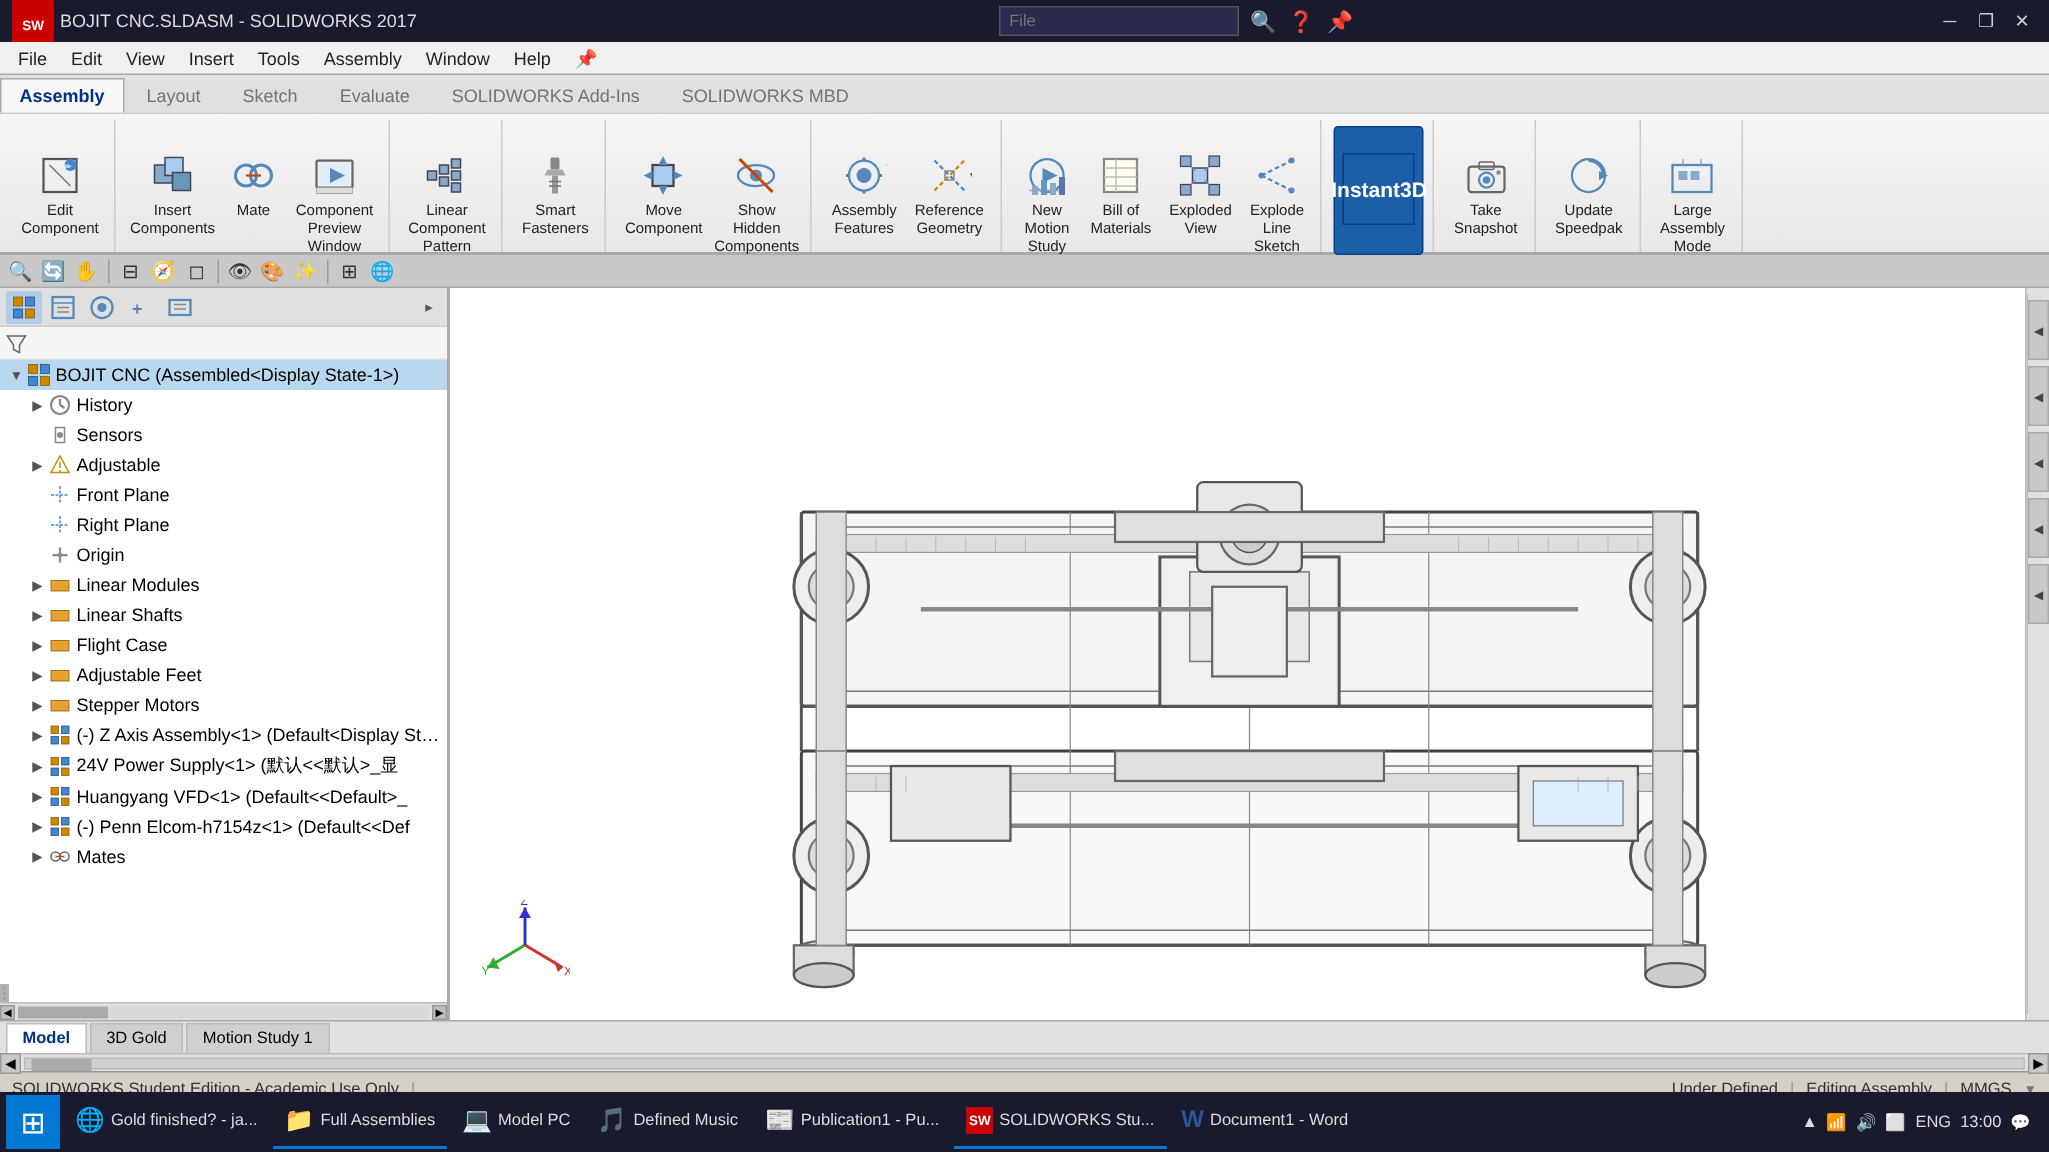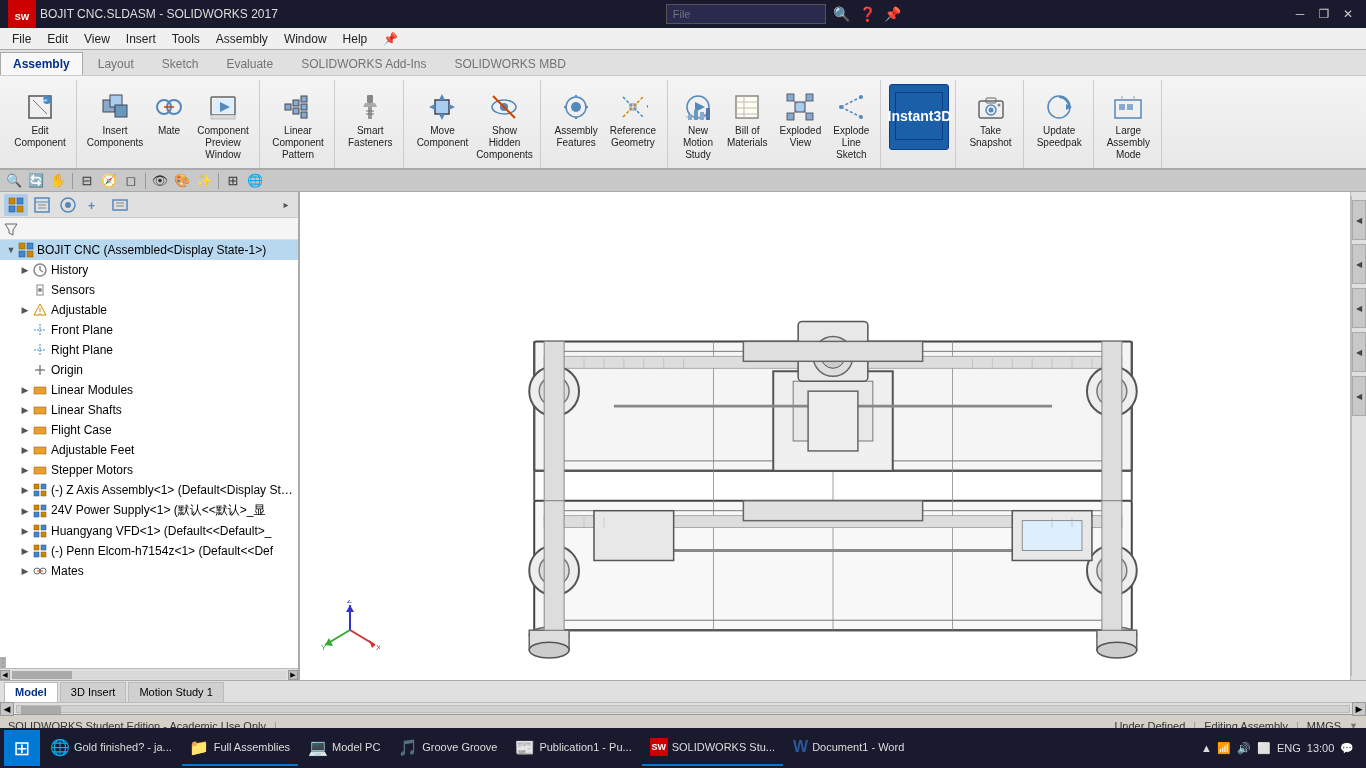--- a/index.html
+++ b/index.html
@@ -103,21 +103,21 @@
       display: flex;
       gap: 2px;
       flex: 1;
       align-items: flex-start;
       padding-top: 4px;
     }
     .ribbon-btn {
       display: flex;
       flex-direction: column;
       align-items: center;
-      padding: 7px 5px;
+      padding: 17px 5px;
       cursor: pointer;
       border-radius: 3px;
       min-width: 44px;
       max-width: 60px;
       text-align: center;
       font-size: 10px;
       color: #222;
       line-height: 1.2;
       transition: background 0.1s;
     }
@@ -1134,21 +1134,21 @@
         <div class="rp-btn">◀</div>
         <div class="rp-btn">◀</div>
       </div>
     </div>
   </div>
 
 </div>
 
 <div id="bottom-tabs">
   <div class="bottom-tab active">Model</div>
-  <div class="bottom-tab">3D Insert</div>
+  <div class="bottom-tab">3D Gold</div>
   <div class="bottom-tab">Motion Study 1</div>
 </div>
 
 <div id="h-scrollbar" style="background:#e0e0e0;height:12px;display:flex;align-items:center;border-top:1px solid #bbb;">
   <div class="scroll-btn">◀</div>
   <div class="scroll-track">
     <div class="scroll-thumb"></div>
   </div>
   <div class="scroll-btn">▶</div>
 </div>
@@ -1178,21 +1178,21 @@
     <span>Full Assemblies</span>
   </div>
 
   <div class="task-item">
     <span class="task-icon">💻</span>
     <span>Model PC</span>
   </div>
 
   <div class="task-item">
     <span class="task-icon">🎵</span>
-    <span>Groove Groove</span>
+    <span>Defined Music</span>
   </div>
 
   <div class="task-item">
     <span class="task-icon" style="color:#c00;">📰</span>
     <span>Publication1 - Pu...</span>
   </div>
 
   <div class="task-item active">
     <span class="task-icon" style="background:#cc0000;color:white;width:18px;height:18px;display:flex;align-items:center;justify-content:center;font-size:9px;font-weight:bold;">SW</span>
     <span>SOLIDWORKS Stu...</span>

